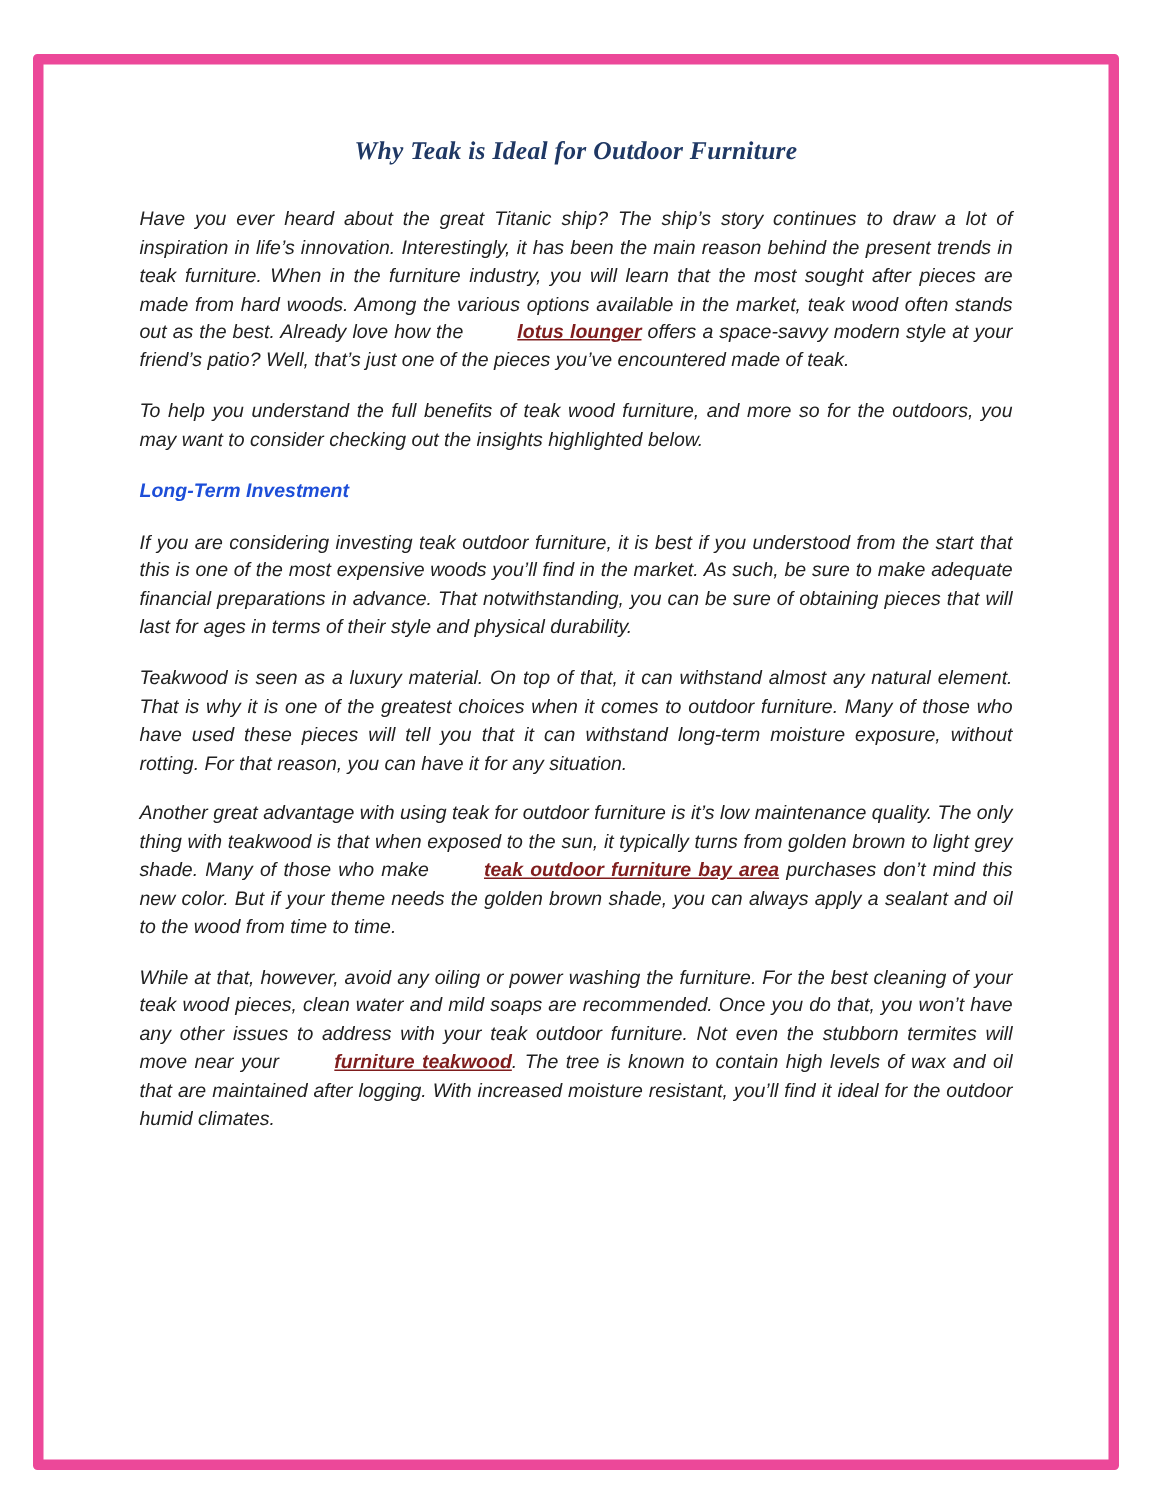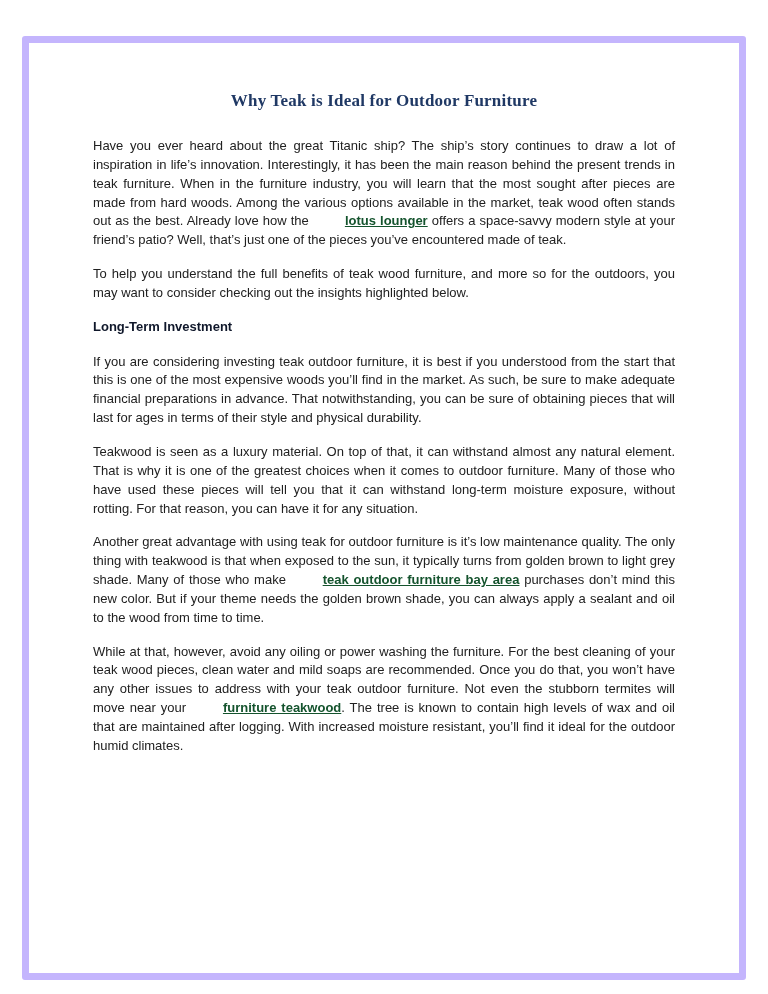--- a/index.html
+++ b/index.html
@@ -13,24 +13,25 @@
     position: relative;
     font-family: "Liberation Sans", sans-serif;
     overflow: hidden;
   }
   .page-frame {
     position: absolute;
     left: 22px;
     top: 36px;
     right: 22px;
     bottom: 14px;
-    border: 7px solid #c4b5fd;
+    border: 7px solid #ec4899;
     border-radius: 3px;
     background: #ffffff;
     box-sizing: border-box;
+    font-style: italic;
   }
   .content {
     padding: 48px 64px 0 64px;
   }
   h1.doc-title {
     font-family: "Liberation Serif", serif;
     font-size: 17px;
     font-weight: bold;
     color: #1f3864;
     text-align: center;
@@ -41,25 +42,25 @@
     font-size: 13px;
     line-height: 1.45;
     color: #212121;
     text-align: justify;
     margin: 0 0 15px 0;
   }
   h2.sub-heading {
     font-size: 13px;
     line-height: 1.45;
     font-weight: bold;
-    color: #0f172a;
+    color: #1d4ed8;
     margin: 8px 0 16px 0;
   }
   a.doclink {
-    color: #14532d;
+    color: #7f1d1d;
     font-weight: bold;
     text-decoration: underline;
     cursor: pointer;
     padding-left: 32px;
   }
 </style>
 </head>
 <body>
 
 <div class="page-frame">

